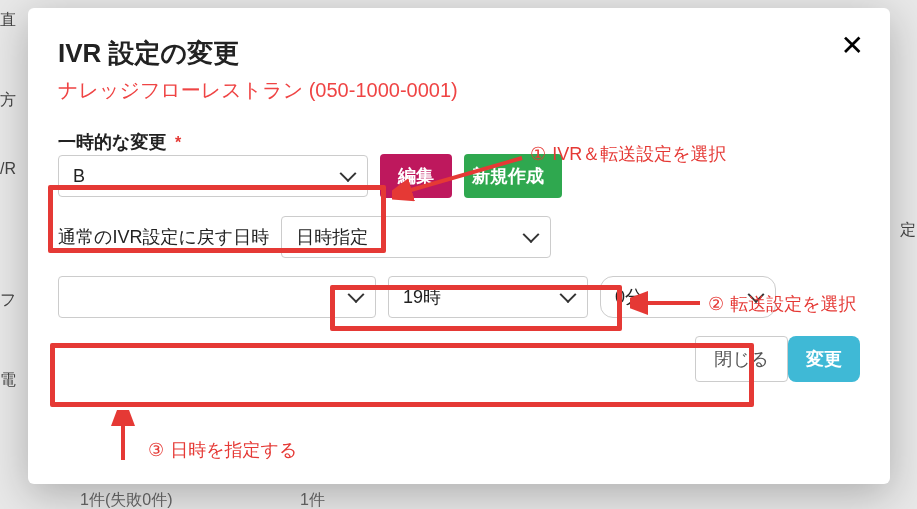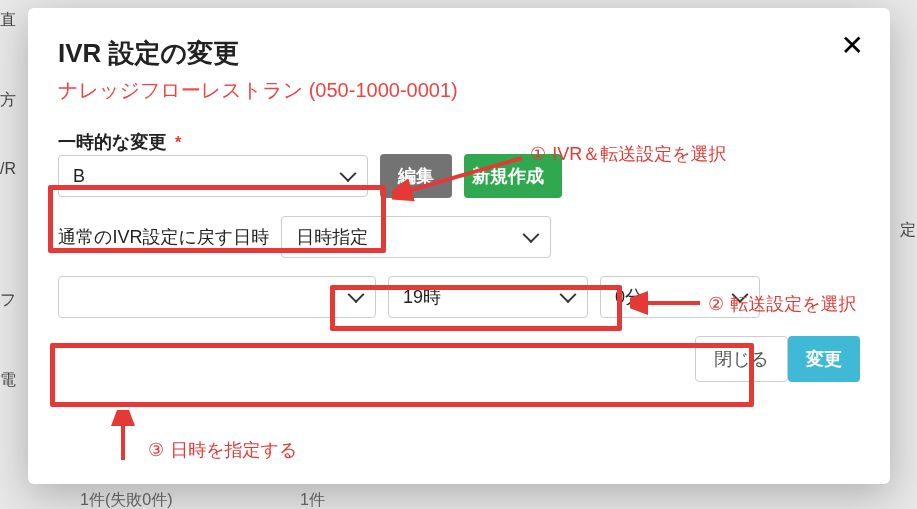--- a/index.html
+++ b/index.html
@@ -87,34 +87,34 @@
       height: 10px;
       border-right: 2px solid #333;
       border-bottom: 2px solid #333;
       transform: translateY(-70%) rotate(45deg);
       pointer-events: none;
     }
     .sel-main { width: 310px; }
     .sel-datetype { width: 270px; }
     .sel-date { width: 318px; }
     .sel-hour { width: 200px; }
-    .sel-min { width: 160px; }
+    .sel-min { width: 176px; border-radius: 13px; }
     .btn {
       border: none;
       border-radius: 4px;
       padding: 10px 18px;
       font-size: 18px;
       font-weight: 700;
       color: #fff;
       cursor: pointer;
     }
-    .btn-edit { background: #737373; }
+    .btn-edit { background: #be185d; }
     .btn-new { background: #2fa84f; padding-left: 8px; }
     .btn-close { background: #fff; color: #555; border: 1px solid #ccc; font-weight: 500; }
-    .btn-change { background: #3fb9d6; }
+    .btn-change { background: #3fb9d6; border-radius: 8px; }
     .footer-row {
       display: flex;
       justify-content: flex-end;
       margin-top: 18px;
     }
     .hi-red {
       position: absolute;
       border: 5px solid #e53935;
       border-radius: 2px;
       pointer-events: none;

